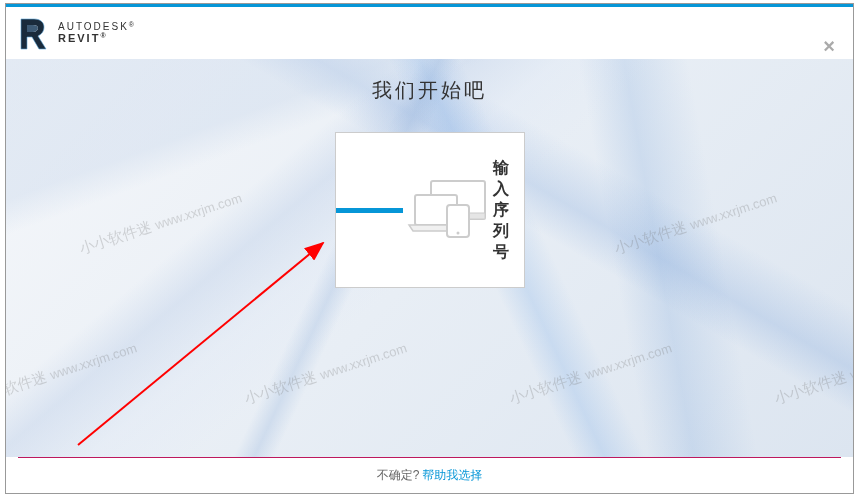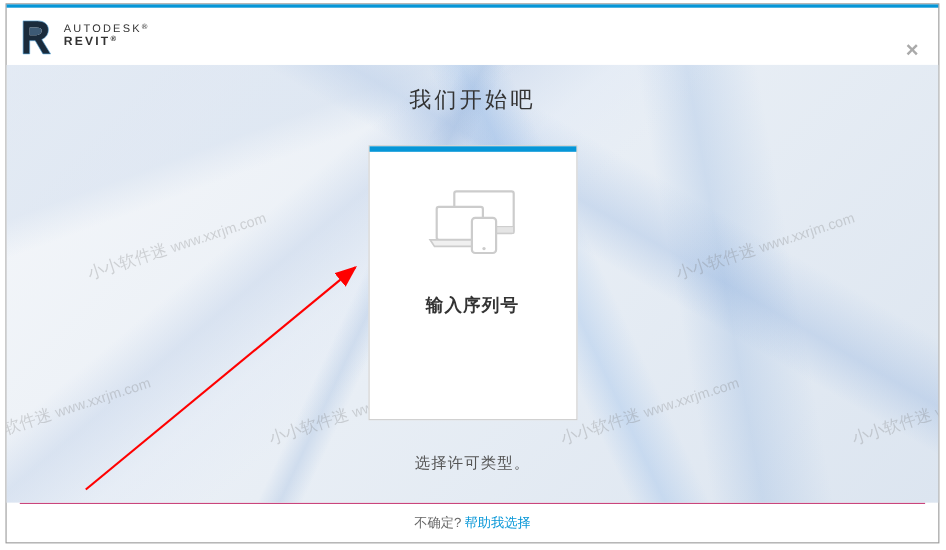--- a/index.html
+++ b/index.html
@@ -91,26 +91,26 @@
     }
     .cards-row {
       position: relative;
       display: flex;
       justify-content: center;
       gap: 18px;
       margin-top: 28px;
     }
     .card {
       width: 190px;
-      height: 250px;
+      height: 156px;
       background: #fff;
       border: 1px solid #ccc;
       cursor: pointer;
       display: flex;
-      flex-direction: column;
+      flex-direction: row;
       align-items: center;
     }
     .card-accent {
       width: 100%;
       height: 5px;
       background: #0696d7;
     }
     .card-icon-wrap {
       height: 130px;
       display: flex;
@@ -229,21 +229,20 @@
             <path d="M 6 50 L 60 50 L 56 56 L 10 56 Z" fill="#f0f0f0" stroke="#ccc" stroke-width="1.5"></path>
             <rect x="44" y="30" width="22" height="32" rx="3" fill="#fff" stroke="#ccc" stroke-width="2"></rect>
             <circle cx="55" cy="58" r="1.5" fill="#ccc"></circle>
           </svg>
         </div>
         <div class="card-label">输入序列号</div>
       </div>
 
     </div>
 
-    <div class="subtitle">选择许可类型。</div>
 
     <svg class="arrow" width="270" height="230">
       <defs>
         <marker id="arrowhead" markerWidth="10" markerHeight="8" refX="9" refY="4" orient="auto">
           <polygon points="0 0, 10 4, 0 8" fill="#ff0000"></polygon>
         </marker>
       </defs>
       <line x1="10" y1="220" x2="255" y2="18" stroke="#ff0000" stroke-width="2" marker-end="url(#arrowhead)"></line>
     </svg>
   </div>

